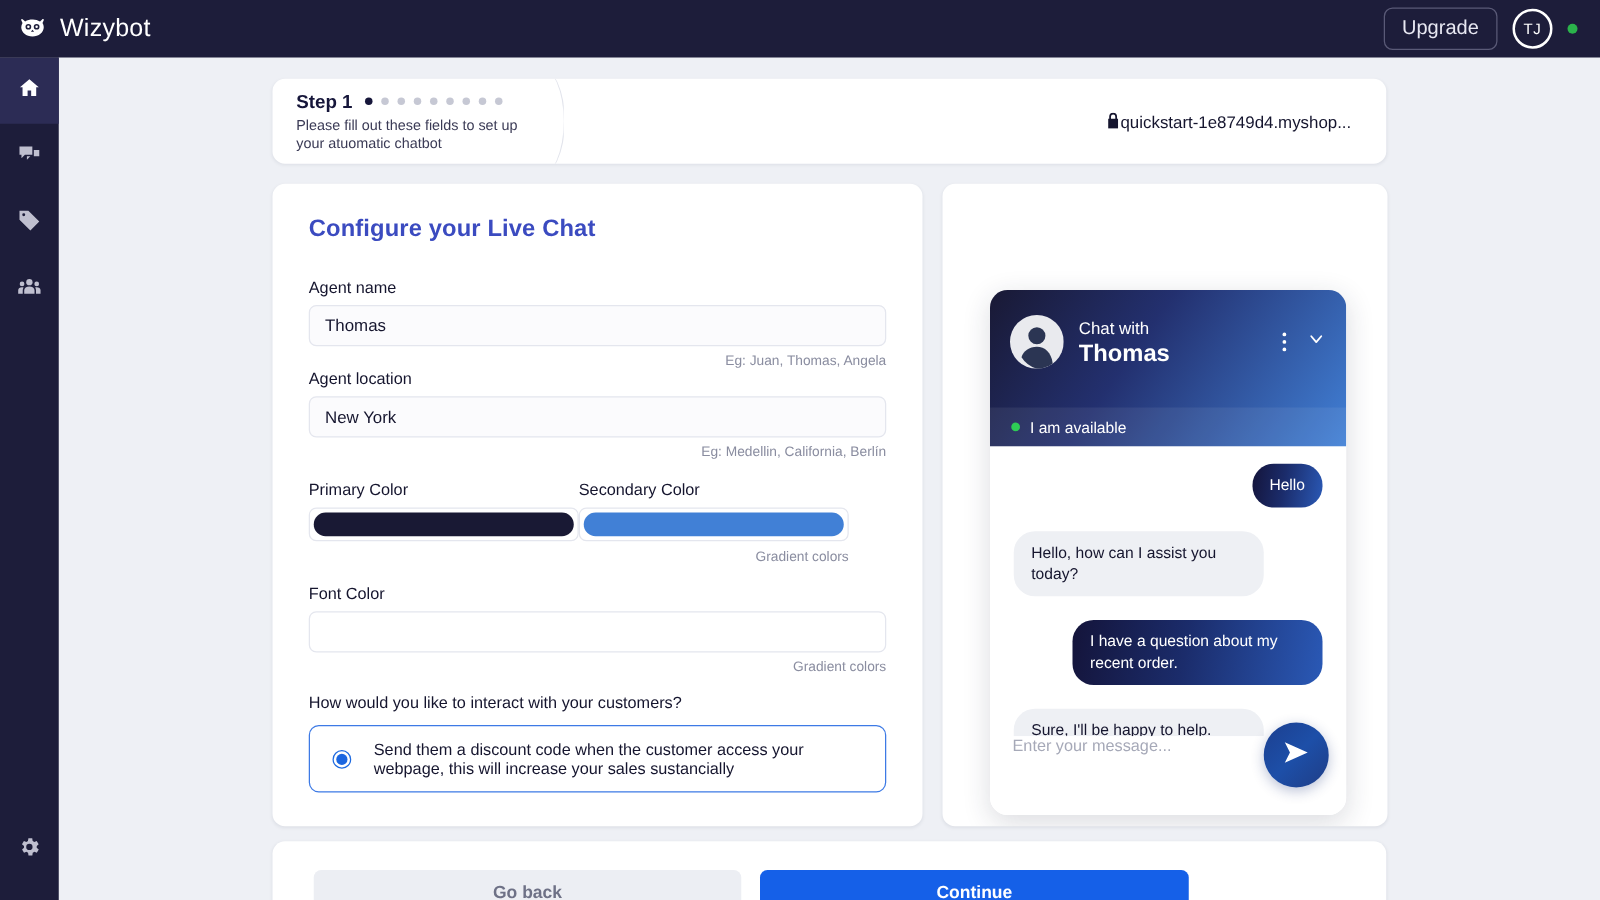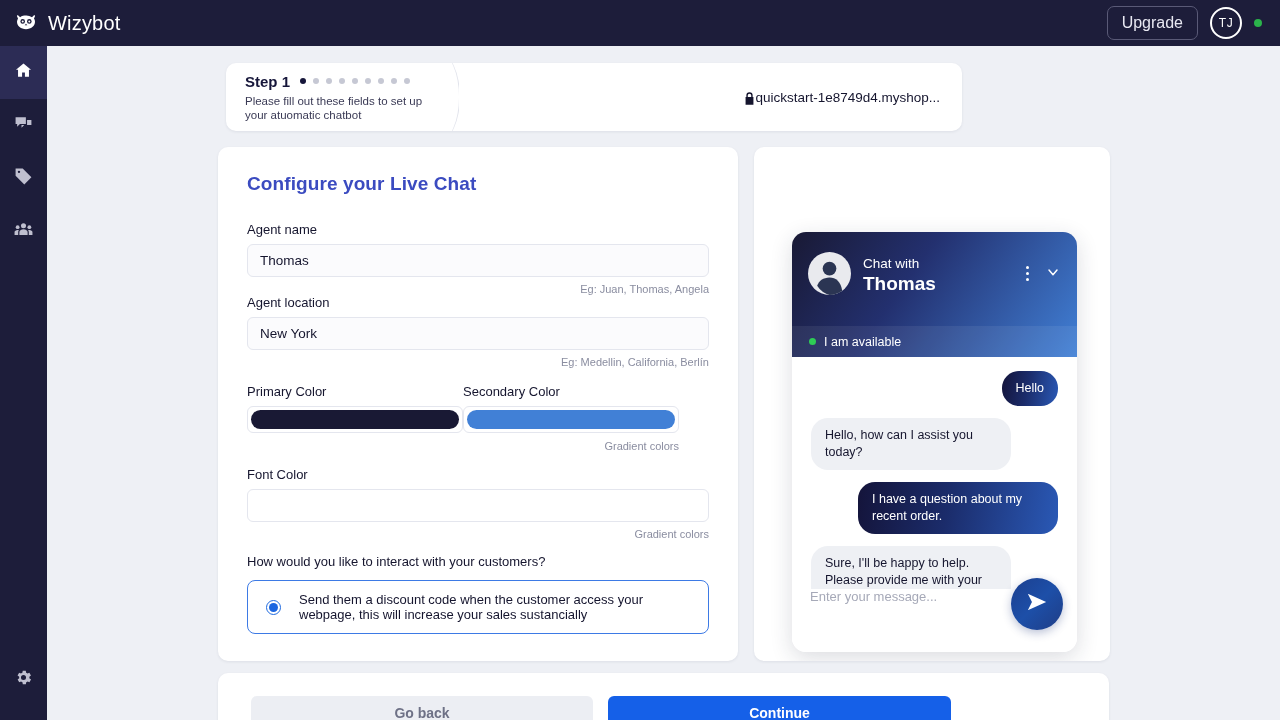--- a/index.html
+++ b/index.html
@@ -61,22 +61,22 @@
     width: 1233px; height: 674px; background: #eef0f5;
   }
 
   .card {
     background: #ffffff; border-radius: 10px;
     box-shadow: 0 1px 3px rgba(30,35,60,.08);
   }
 
   
   .step-card {
-    position: absolute; left: 171px; top: 17px; width: 736px; height: 68px;
-    display: flex; align-items: center; overflow: hidden; margin-left: 8px;
+    position: absolute; left: 171px; top: 17px; width: 891px; height: 68px;
+    display: flex; align-items: center; overflow: hidden;
   }
   .step-left { padding-left: 19px; width: 205px; }
   .step-title-row { display: flex; align-items: center; gap: 10px; }
   .step-title { font-size: 15px; font-weight: 700; color: #16163a; }
   .dots { display: flex; gap: 7px; align-items: center; }
   .dot { width: 6px; height: 6px; border-radius: 50%; background: #c6c8d4; }
   .dot.on { background: #16163a; }
   .step-sub {
     margin-top: 4px; font-size: 11.5px; color: #3a3a55;
     line-height: 14px; max-width: 185px;
@@ -84,22 +84,22 @@
   .step-divider {
     width: 26px; height: 68px; margin-left: 2px; flex: none;
     position: relative; overflow: hidden;
   }
   .step-divider:before {
     content: ""; position: absolute; left: -14px; top: -10px;
     width: 40px; height: 88px; border-right: 1px solid #e2e4ec;
     border-radius: 0 50% 50% 0 / 0 50% 50% 0;
   }
   .step-url {
-    margin-left: auto; padding-right: 22px;
-    display: flex; align-items: flex-end; 
+    margin-left: auto; padding-right: 28px;
+    display: flex; align-items: flex-start; 
     font-size: 13.5px; color: #15152e;
   }
   .lock-icon svg { width: 11px; height: 13px; fill: #15152e; display: block; }
 
   
   .form-card {
     position: absolute; left: 171px; top: 101px; width: 520px; height: 514px;
     padding: 26px 29px 0 29px;
   }
   .form-title {
@@ -174,21 +174,21 @@
   .chev svg { width: 16px; height: 16px; stroke: #fff; fill: none; stroke-width: 2.2; }
   .avail-bar {
     position: absolute; left: 0; bottom: 0; width: 100%; height: 31px;
     background: rgba(255,255,255,.07);
     display: flex; align-items: center; gap: 8px; padding-left: 17px;
   }
   .avail-dot { width: 7px; height: 7px; border-radius: 50%; background: #2ecc55; }
   .avail-text { font-size: 12.5px; color: #ffffff; }
   .widget-body {
     height: 232px; padding: 14px 19px 3px 19px;
-    display: flex; flex-direction: column; gap: 12px; overflow: hidden;
+    display: flex; flex-direction: column; gap: 19px; overflow: hidden;
   }
   .bubble { max-width: 200px; border-radius: 17px; padding: 9px 14px;
     font-size: 12.5px; line-height: 17px; }
   .bubble.bot { background: #eef0f4; color: #15152e; align-self: flex-start; }
   .bubble.user {
     background: linear-gradient(100deg, #14143a 0%, #1b2c6b 45%, #2a59b6 100%);
     color: #ffffff; align-self: flex-end;
   }
   .bubble.cut { align-self: flex-end; height: 6px; padding: 0; width: 185px; }
   .widget-footer {

